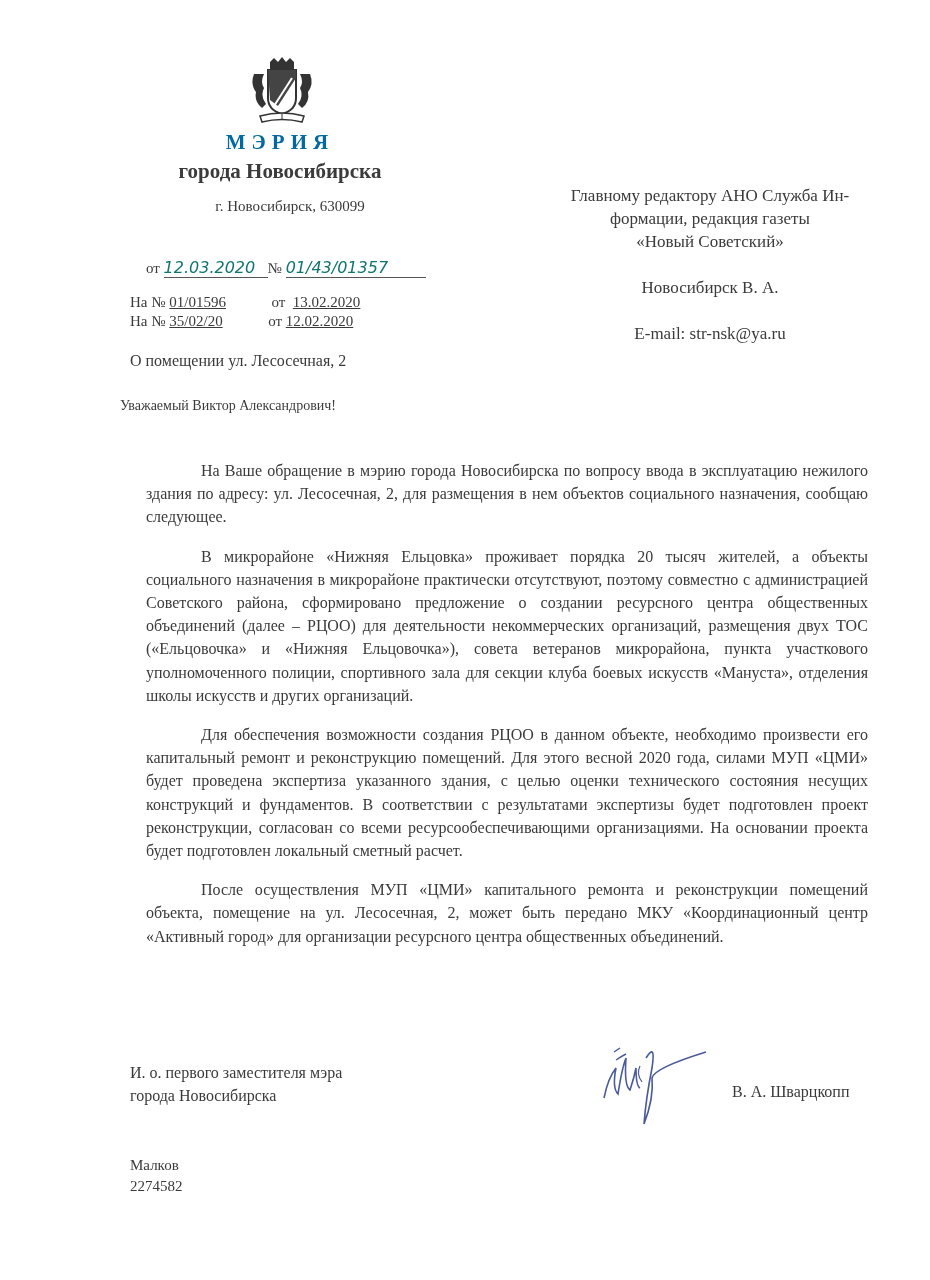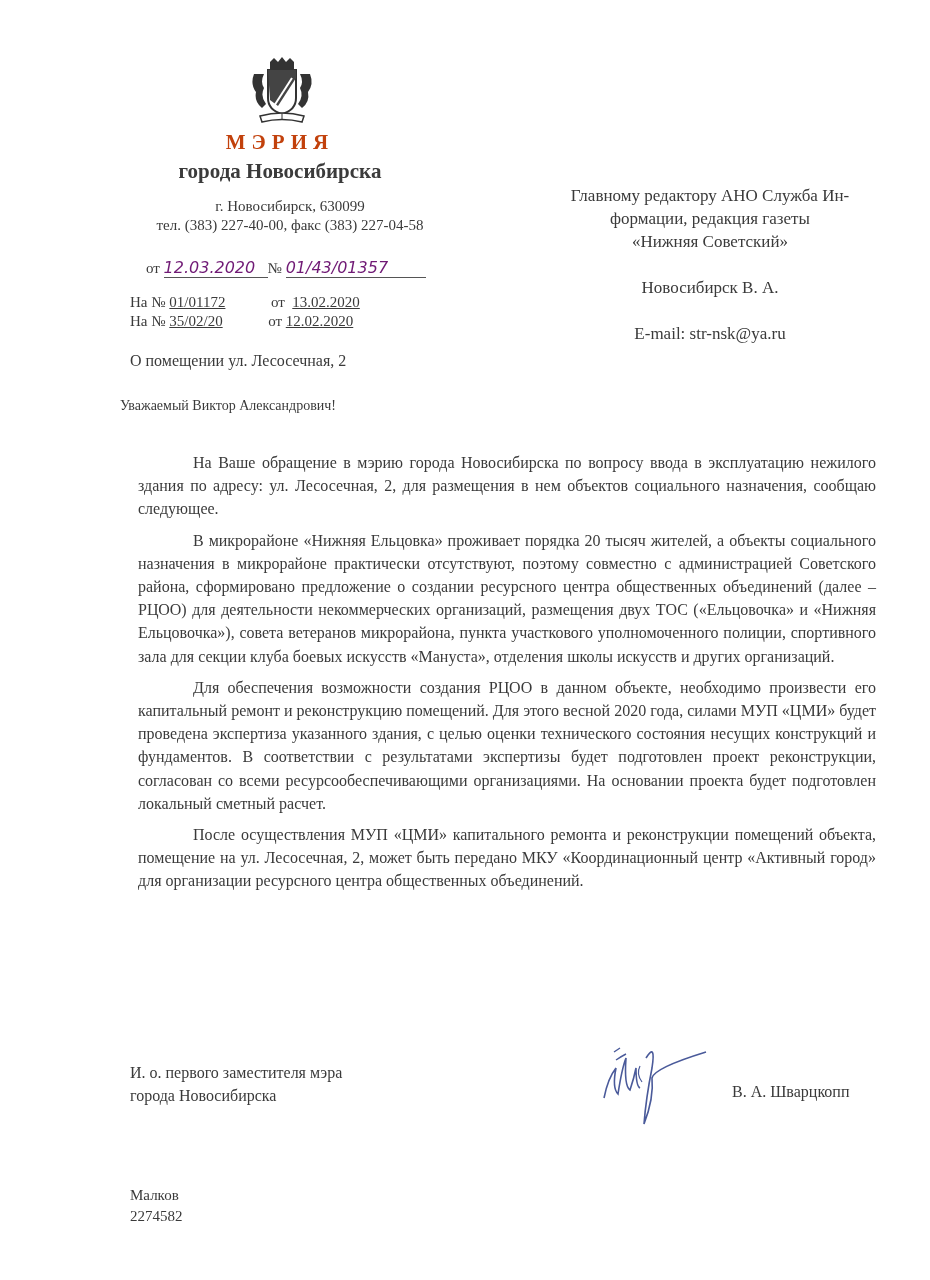--- a/index.html
+++ b/index.html
@@ -5,51 +5,51 @@
   html, body { margin: 0; padding: 0; background: #ffffff; }
   body {
     width: 930px; height: 1280px; position: relative; overflow: hidden;
     font-family: "Liberation Serif", "DejaVu Serif", serif;
     color: #3a3a3a;
   }
   .abs { position: absolute; }
   .emblem { left: 248px; top: 56px; width: 68px; height: 72px; }
   .mayor-title {
     left: 160px; width: 240px; top: 130px; text-align: center;
-    font-weight: bold; font-size: 21px; letter-spacing: 6px; color: #c2410c;
+    font-weight: bold; font-size: 21px; letter-spacing: 6px; color: #0369a1;
   }
   .mayor-sub {
     left: 140px; width: 280px; top: 159px; text-align: center;
     font-weight: bold; font-size: 21px; color: #3b3b3b;
   }
   .addr { left: 120px; width: 340px; text-align: center; font-size: 15px; line-height: 19px; top: 197px; }
   .outline { left: 146px; top: 259px; font-size: 15px; white-space: nowrap; }
   .hand {
-    font-family: "DejaVu Sans", sans-serif; font-style: italic; color: #701a75;
+    font-family: "DejaVu Sans", sans-serif; font-style: italic; color: #0f766e;
     font-size: 16px; border-bottom: 1px solid #555; display: inline-block; line-height: 18px;
   }
   .refs { left: 130px; top: 293px; font-size: 15px; line-height: 19px; }
   .refs .row { white-space: nowrap; }
   .refs u { text-decoration: underline; }
   .recipient {
     left: 520px; width: 380px; top: 136px; text-align: center;
     font-size: 17px; line-height: 23px; margin-top: 48px;
   }
   .recipient .gap { height: 23px; }
   .subject { left: 130px; top: 352px; font-size: 16px; }
   .salutation { left: 120px; width: 780px; top: 398px; text-align: left; font-size: 14px; }
   .body-text {
     left: 130px; width: 754px; top: 443px; font-size: 16px; line-height: 23.2px;
     text-align: justify; hyphens: manual;
   }
-  .body-text p { margin: 8px; text-indent: 55px; }
+  .body-text p { margin: 16px; text-indent: 55px; }
   .sign-left { left: 130px; top: 1061px; font-size: 16px; line-height: 23px; }
   .sign-name { left: 732px; top: 1083px; font-size: 16px; }
   .signature { left: 596px; top: 1038px; width: 120px; height: 92px; }
-  .footer { left: 130px; top: 1155px; font-size: 15px; line-height: 21px; margin-top: 30px; }
+  .footer { left: 130px; top: 1155px; font-size: 15px; line-height: 21px; }
 </style>
 </head>
 <body>
 
 <div class="abs emblem">
   <svg width="68" height="72" viewBox="0 0 68 72">
 
     <path d="M22 6 L26 2 L30 6 L34 1 L38 6 L42 2 L46 6 L46 13 L22 13 Z" fill="#333"></path>
 
     <path d="M20 14 L48 14 L48 42 Q48 54 34 58 Q20 54 20 42 Z" fill="#fff" stroke="#333" stroke-width="2"></path>
@@ -62,50 +62,49 @@
     <path d="M12 60 Q34 54 56 60 L54 66 Q34 61 14 66 Z" fill="#fff" stroke="#333" stroke-width="1.5"></path>
     <path d="M34 57 L34 64" stroke="#333" stroke-width="1"></path>
   </svg>
 </div>
 
 <div class="abs mayor-title">МЭРИЯ</div>
 <div class="abs mayor-sub">города Новосибирска</div>
 
 <div class="abs addr">
   <div>г. Новосибирск, 630099</div>
-  <div>тел. (383) 227-40-00, факс (383) 227-04-58</div>
 </div>
 
 <div class="abs outline">
   <span>от</span>
   <span class="hand" style="width:104px;">12.03.2020</span><span>№</span>
   <span class="hand" style="width:140px;">01/43/01357</span>
 </div>
 
 <div class="abs refs">
   <div class="row">
     <span>На №</span>
-    <u>01/01172</u>
+    <u>01/01596</u>
     <span style="display:inline-block;width:38px;"></span>
     <span>от</span>
     &nbsp;<u>13.02.2020</u>
   </div>
   <div class="row">
     <span>На №</span>
     <u>35/02/20</u>
     <span style="display:inline-block;width:38px;"></span>
     <span>от</span>
     <u>12.02.2020</u>
   </div>
 </div>
 
 <div class="abs recipient">
   <div>Главному редактору АНО Служба Ин-</div>
   <div>формации, редакция газеты</div>
-  <div>«Нижняя Советский»</div>
+  <div>«Новый Советский»</div>
   <div class="gap"></div>
   <div>Новосибирск В. А.</div>
   <div class="gap"></div>
   <div>E-mail: str-nsk@ya.ru</div>
 </div>
 
 <div class="abs subject">О помещении ул. Лесосечная, 2</div>
 <div class="abs salutation">Уважаемый Виктор Александрович!</div>
 
 <div class="abs body-text">

